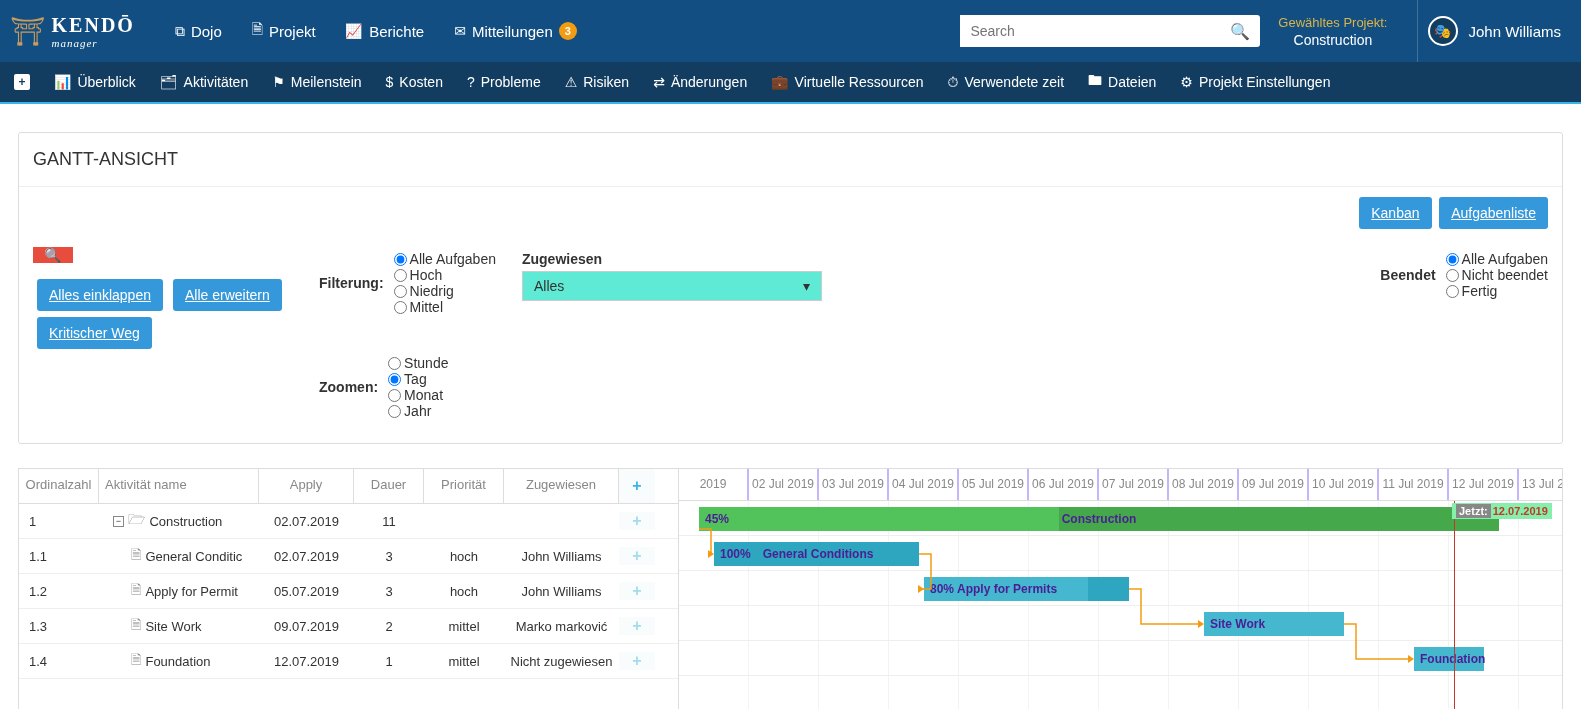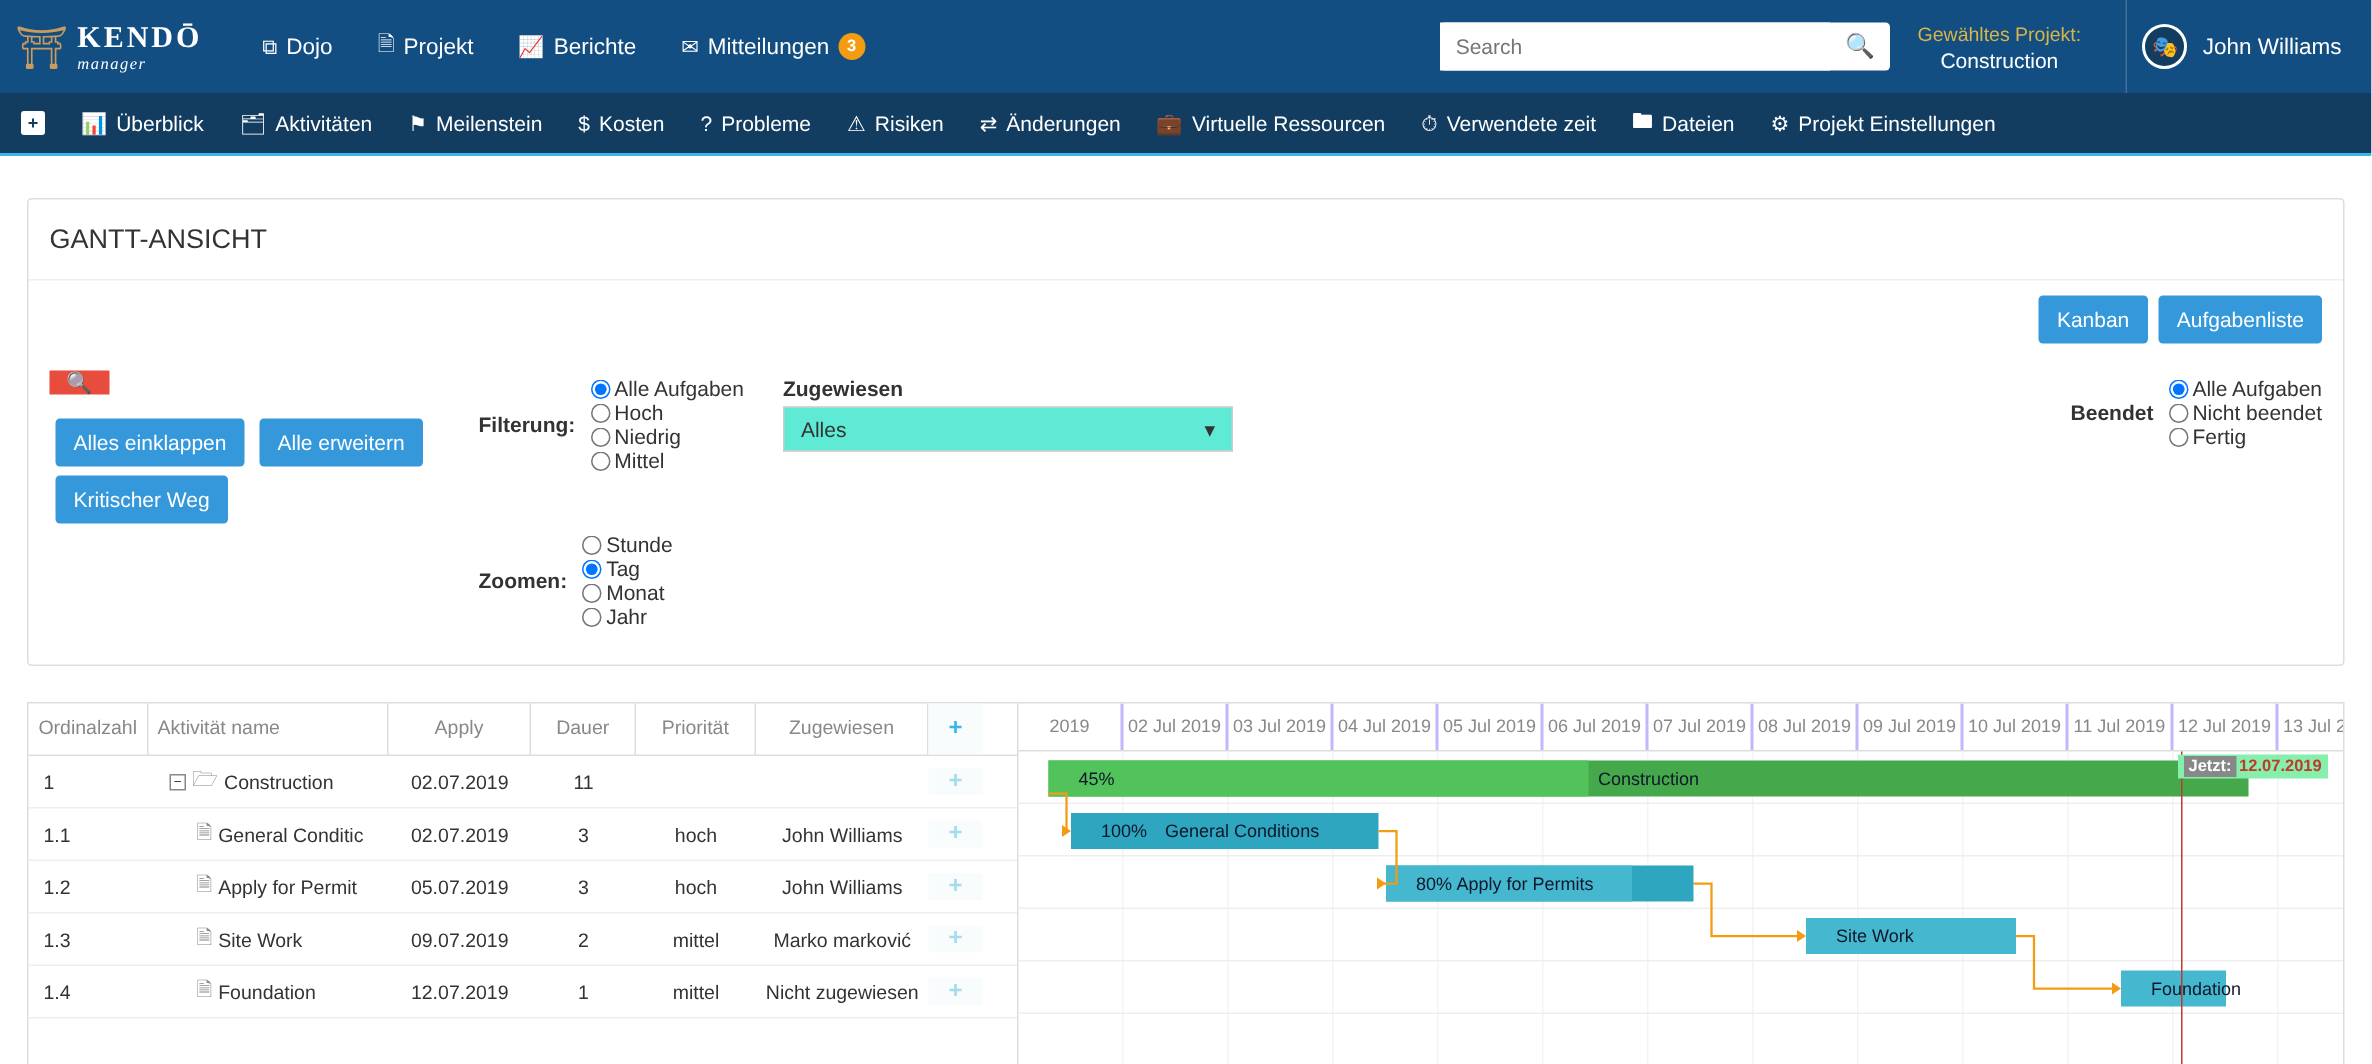--- a/index.html
+++ b/index.html
@@ -32,21 +32,21 @@
 .plus-box { background: #fff; color: #133d60; width: 16px; height: 16px; display: flex; align-items: center; justify-content: center; font-weight: bold; border-radius: 2px; font-size: 12px; }
 .thin-blue { border-top: 2px solid #3bb4e7; }
 
 
 .panel { margin: 28px 18px 0; border: 1px solid #ddd; border-radius: 3px; }
 .panel-head { padding: 16px 14px; border-bottom: 1px solid #eee; font-weight: normal; font-size: 18px; color: #333; }
 .panel-body { padding: 10px 14px 16px; }
 
 .tab-btns { text-align: right; margin-bottom: 18px; }
 .btn { display: inline-block; color: #fff; padding: 8px 12px; font-size: 14px; border-radius: 3px; cursor: pointer; margin-left: 4px; }
-.btn-blue { background: #3498db; }
+.btn-blue { background: #3498db; text-decoration: underline; }
 
 .filter-row { display: flex; align-items: flex-start; gap: 26px; margin-bottom: 8px; }
 .search-task { display: flex; }
 .search-task input { border: 1px solid #ddd; background: #fafafa; padding: 8px 10px; width: 300px; font-size: 13px; }
 .search-task-btn { background: #e74c3c; color: #fff; border: none; width: 40px; cursor: pointer; font-size: 14px; }
 .filter-block { display: flex; flex-direction: column; gap: 40px; font-size: 14px; padding-top: 4px; }
 .filter-line { display: flex; align-items: center; gap: 8px; }
 .filter-line b { margin-right: 2px; }
 .radio-opt { display: flex; align-items: center; gap: 3px; }
 .select-wrap { border: 1px solid #ccc; padding: 6px 11px; width: 300px; display: flex; justify-content: space-between; align-items: center; background: #5eead4; margin-top: 4px; }
@@ -80,21 +80,21 @@
 .folder-icon { color: #888; font-size: 14px; }
 .toggle-box { border: 1px solid #888; width: 11px; height: 11px; display: inline-flex; align-items: center; justify-content: center; font-size: 9px; line-height: 1; }
 
 .gantt-right { flex: 1; overflow: hidden; position: relative; }
 .gr-head { display: flex; border-bottom: 1px solid #ddd; height: 32px; }
 .gr-head > div { width: 70px; flex-shrink: 0; padding: 8px 0; text-align: center; color: #888; font-size: 12px; border-right: 2px solid #c4b5fd; }
 .gr-body { position: relative; }
 .gr-row { height: 35px; border-bottom: 1px solid #eee; position: relative; }
 .gr-grid { position: absolute; top: 0; bottom: 0; left: 0; right: 0; display: flex; pointer-events: none; }
 .gr-grid > div { width: 70px; border-right: 1px solid #f3f3f3; flex-shrink: 0; }
-.bar { position: absolute; top: 6px; height: 24px; display: flex; align-items: center; color: #0f172a; font-size: 12px; font-weight: normal; padding: 0 20px; }
+.bar { position: absolute; top: 6px; height: 24px; display: flex; align-items: center; color: #4c1d95; font-size: 12px; font-weight: bold; padding: 0 6px; }
 .today-line { position: absolute; top: 0; bottom: 0; border-left: 1.5px solid #c0392b; z-index: 5; }
 .today-badge { position: absolute; top: 2px; background: #86efac; color: #c0392b; font-size: 11px; padding: 2px 4px; font-weight: bold; z-index: 6; }
 svg.connectors { position: absolute; top: 0; left: 0; pointer-events: none; z-index: 3; }
 </style>
 </head>
 <body>
 
 <div class="top-header">
   <div class="logo">
     <span class="logo-icon">⛩</span>

